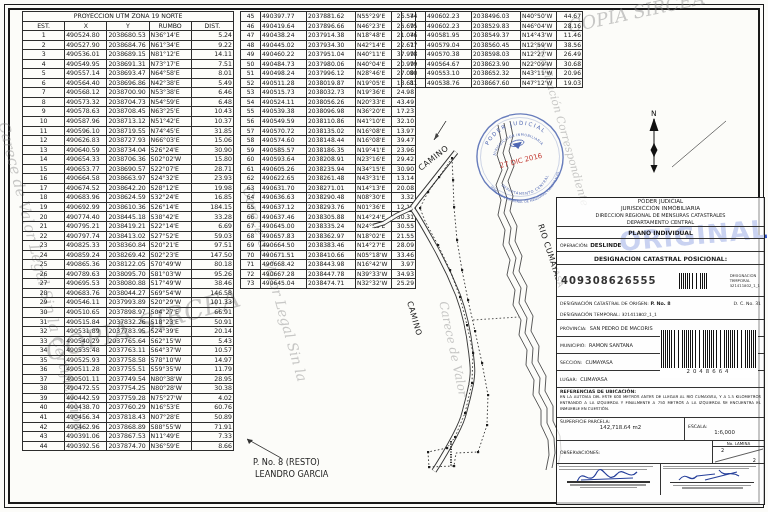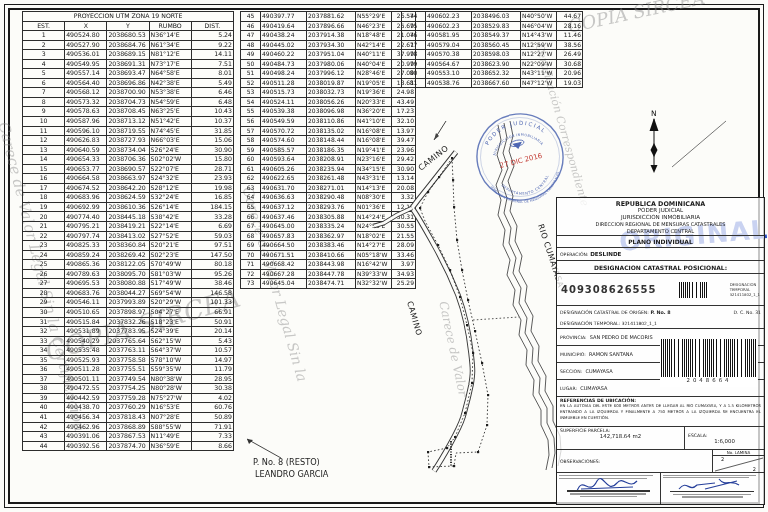--- a/index.html
+++ b/index.html
@@ -752,21 +752,20 @@
     <line x1="24" y1="14" x2="24" y2="60" stroke="#111" stroke-width="1"></line>
     <polygon points="24,13 19.5,26 28.5,26" fill="#111"></polygon>
     <polygon points="24,38 20.5,45 24,52 27.5,45" fill="#111"></polygon>
     <polygon points="20.5,60 27.5,60 24,68" fill="#111"></polygon>
     <line x1="42" y1="62" x2="96" y2="16" stroke="#555" stroke-width="0.8"></line>
   </svg>
 
   <div id="original">ORIGINAL</div>
 
   <div id="tb">
-    <div class="tbrow c" style="height:9px;font-size:6.4px;font-weight:bold;border-bottom:none;padding-top:2px;">REPUBLICA DOMINICANA</div>
     <div class="tbrow c" style="height:7px;font-size:5.6px;border-bottom:none;">PODER JUDICIAL</div>
     <div class="tbrow c" style="height:7px;font-size:5.6px;border-bottom:none;">JURISDICCION INMOBILIARIA</div>
     <div class="tbrow c" style="height:7px;font-size:5px;border-bottom:none;">DIRECCION REGIONAL DE MENSURAS CATASTRALES</div>
     <div class="tbrow c" style="height:8px;font-size:5.2px;">DEPARTAMENTO CENTRAL</div>
     <div class="tbrow c" style="height:12px;font-size:6px;font-weight:bold;line-height:12px;">PLANO INDIVIDUAL</div>
     <div class="tbrow flex" style="height:13px;padding:0 3px;">
       <span class="lbl">OPERACIÓN:</span>&nbsp;
       <span class="val">DESLINDE</span>
     </div>
     <div class="tbrow c" style="height:13px;font-size:6px;font-weight:bold;line-height:13px;">DESIGNACION CATASTRAL POSICIONAL:</div>

